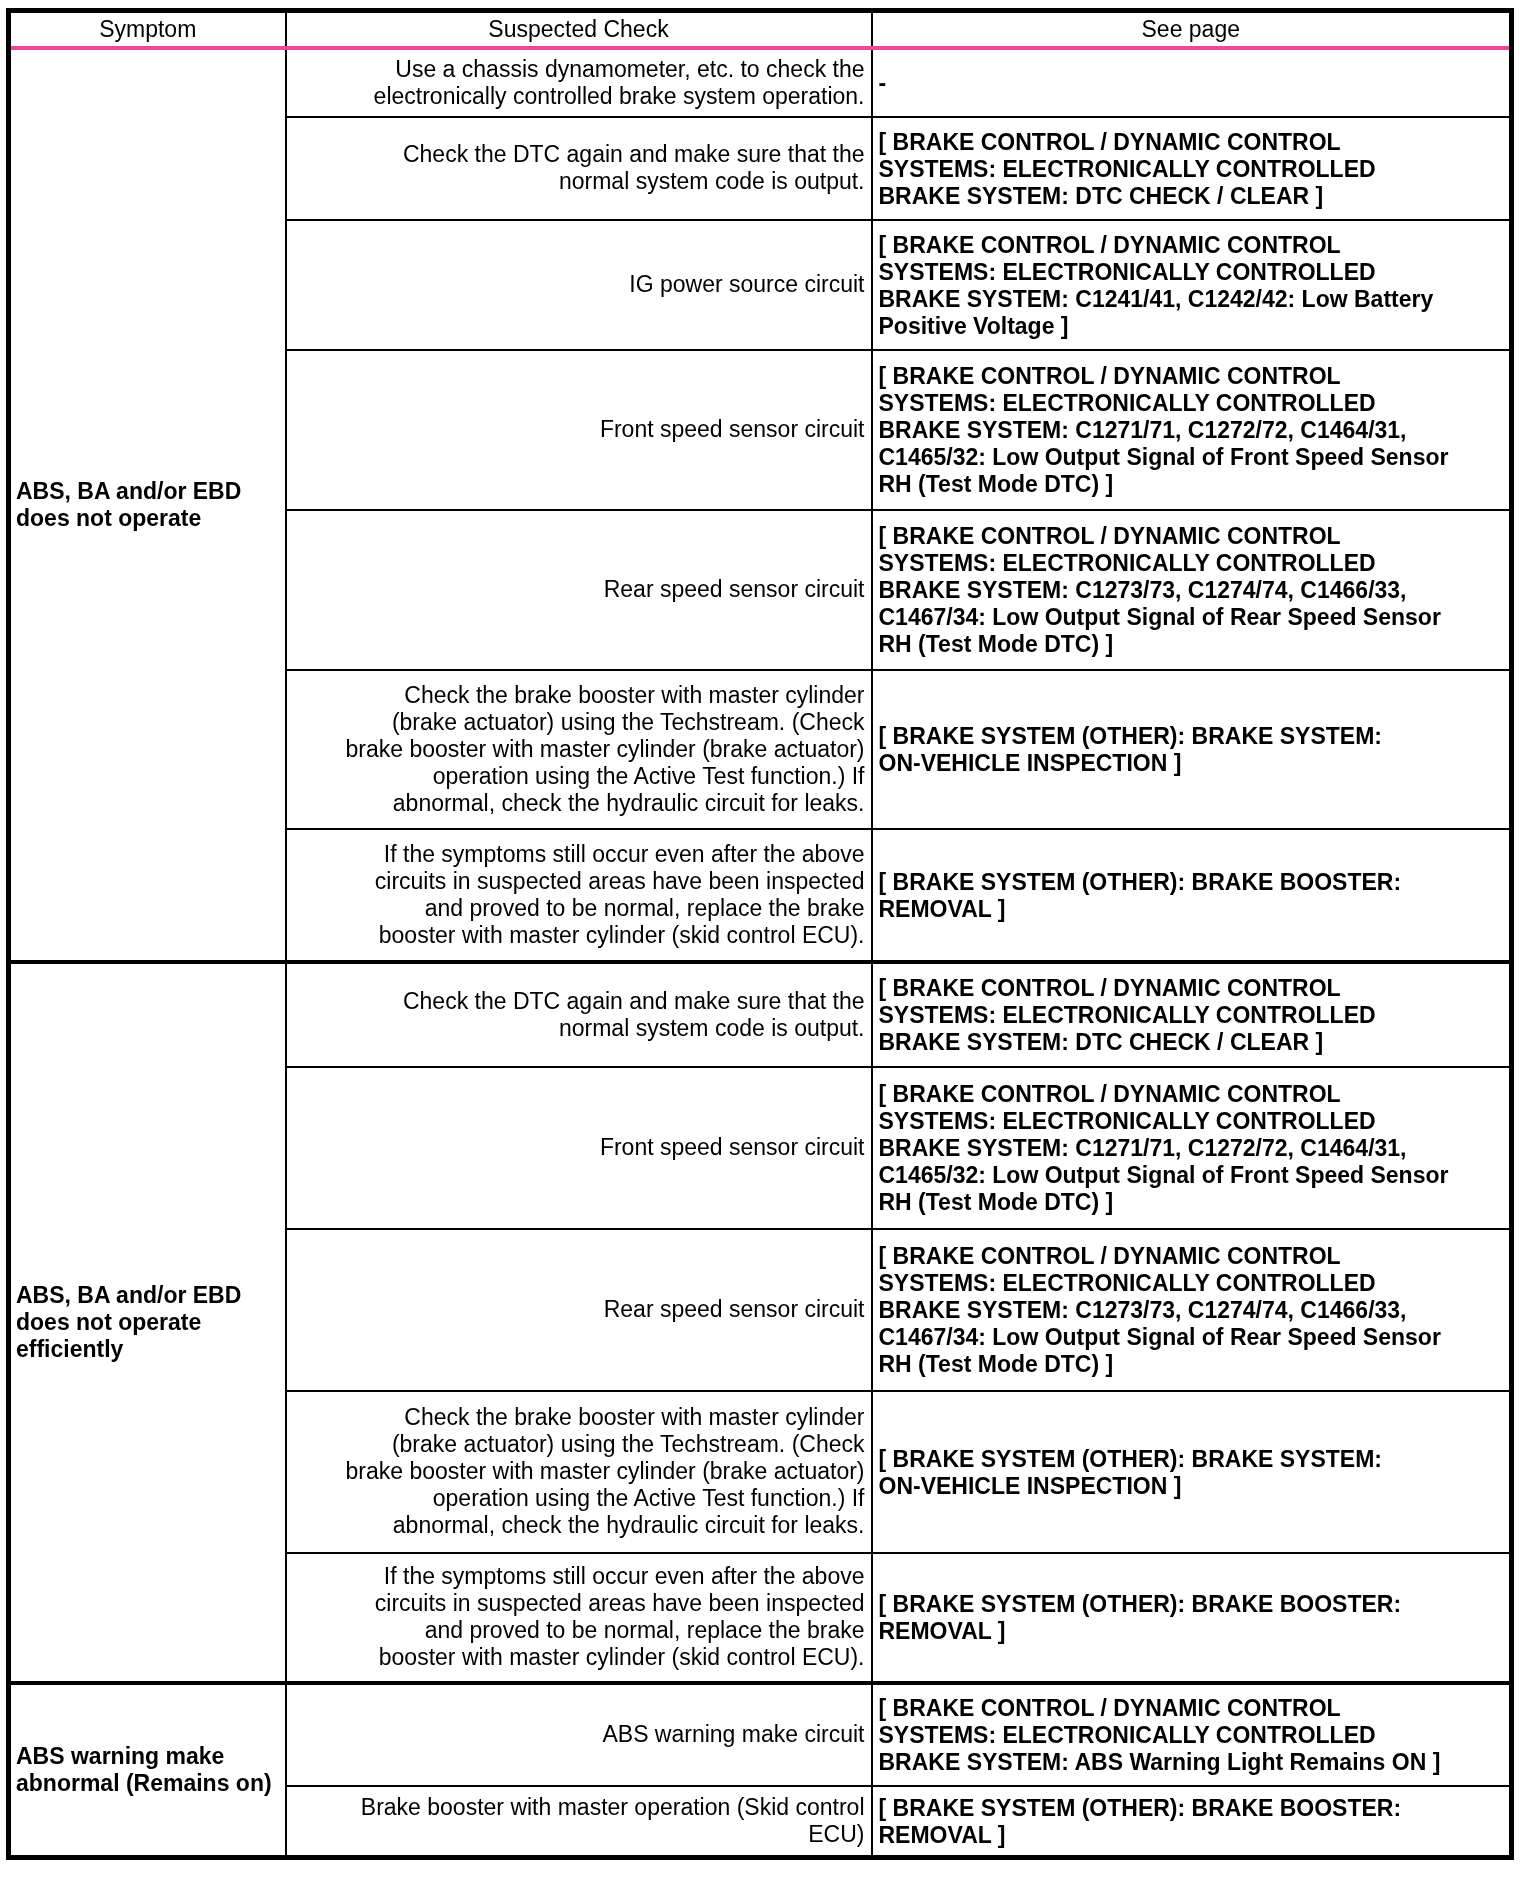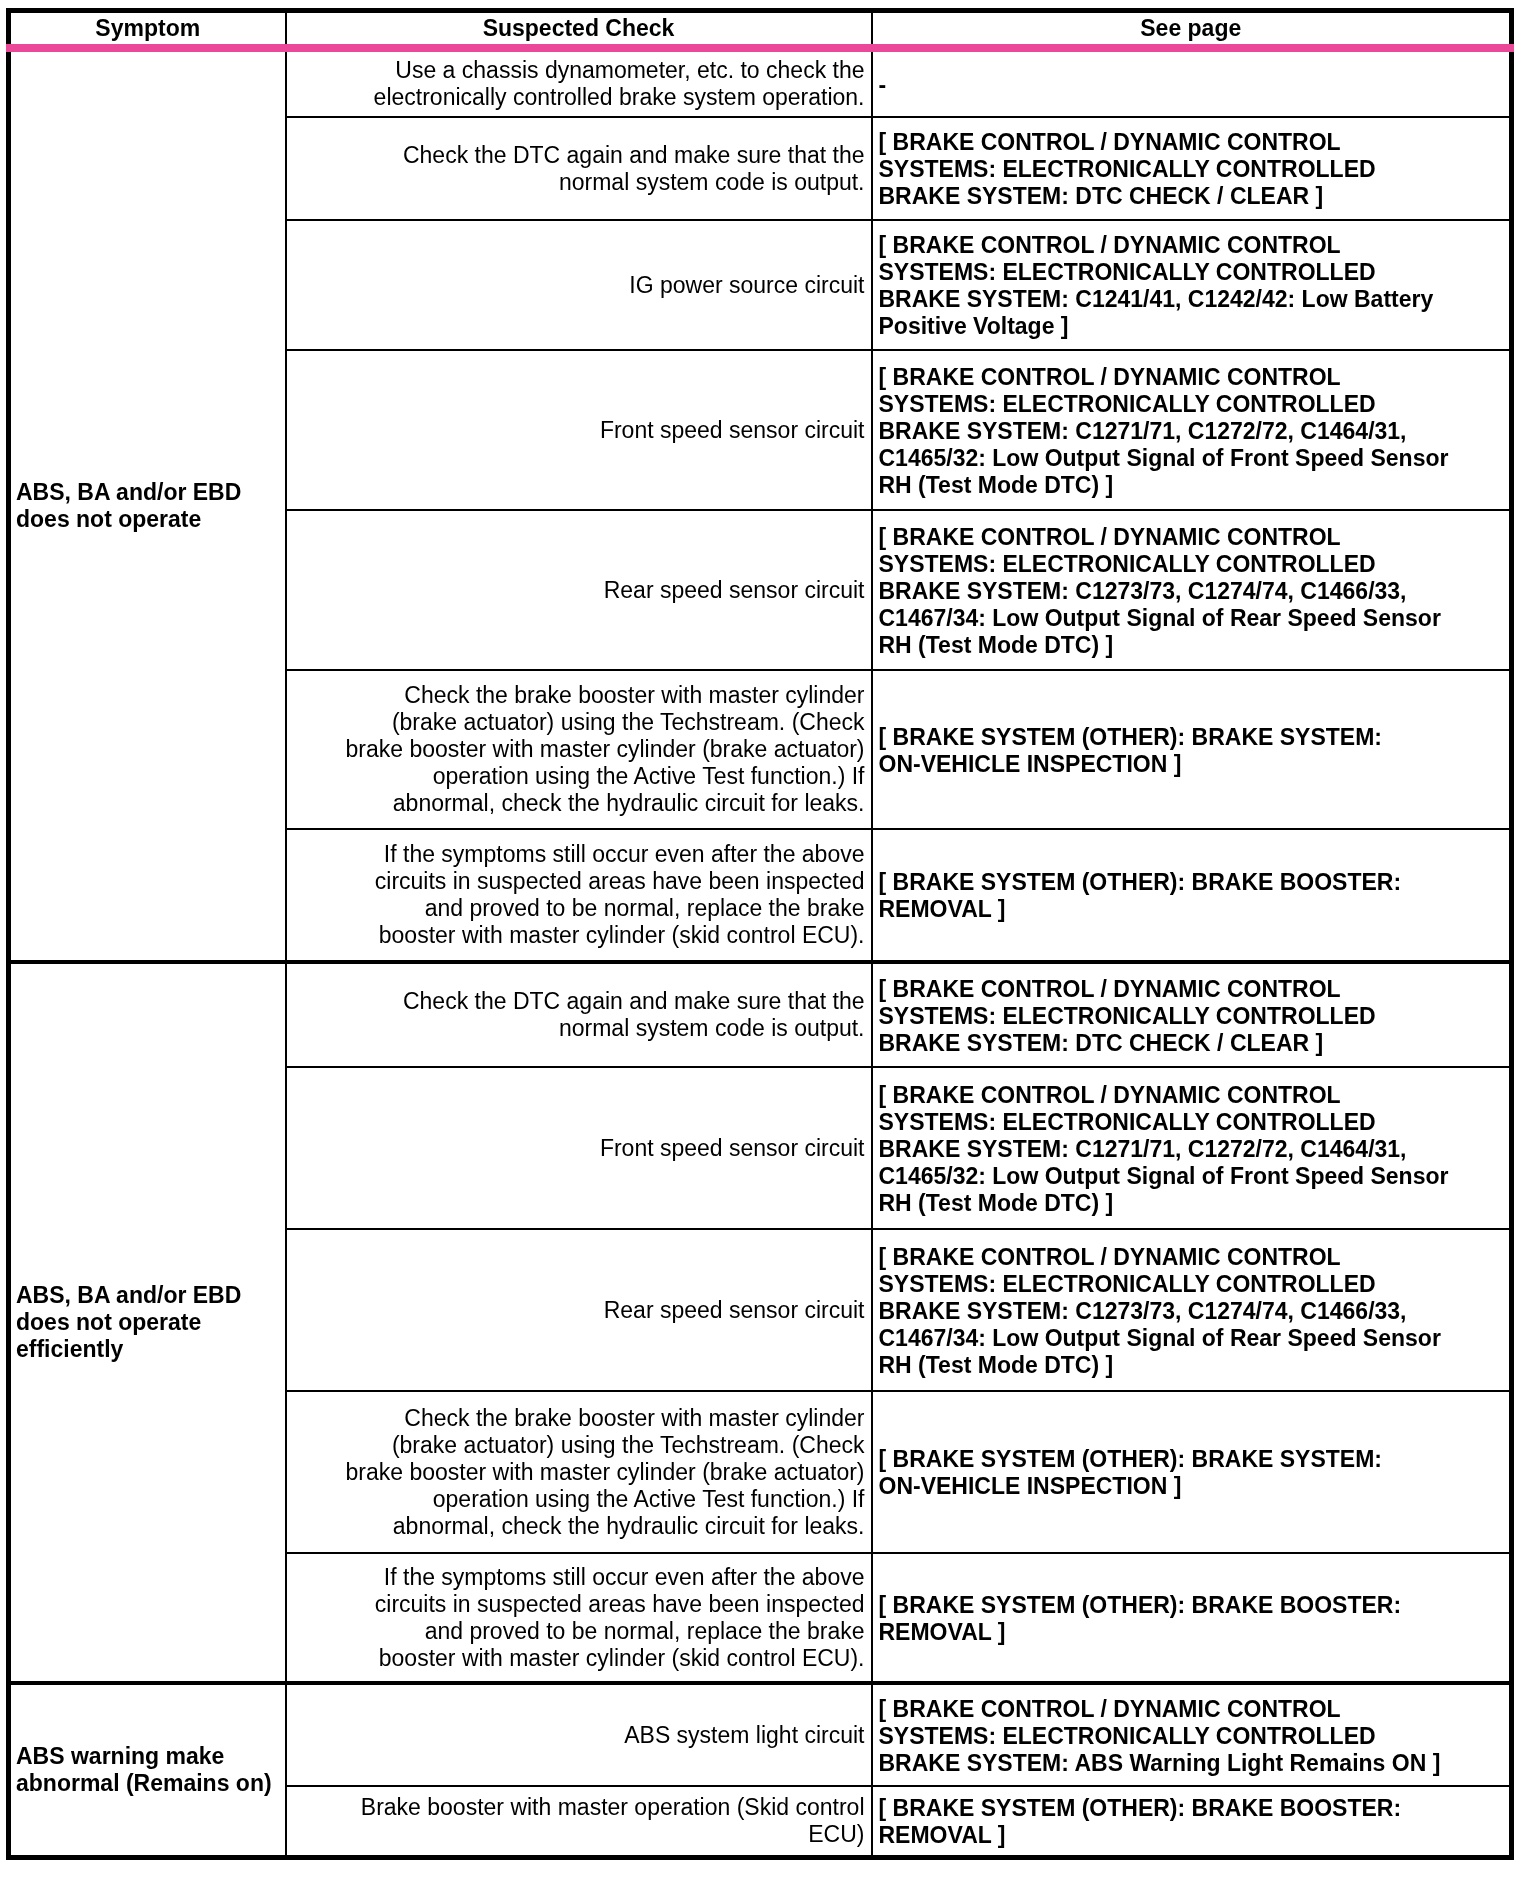--- a/index.html
+++ b/index.html
@@ -31,22 +31,22 @@
     vertical-align: middle;
     font-size: 23px;
     line-height: 27px;
     color: #000000;
     border-left: 2px solid #000000;
     border-right: 2px solid #000000;
     overflow: hidden;
   }
   thead th {
     height: 37px;
-    font-weight: bold;
-    border-bottom: 8px solid #ec4899;
+    font-weight: normal;
+    border-bottom: 4px solid #ec4899;
     padding: 2px 6px;
   }
   td {
     text-align: left;
     padding: 5px 6px 5px 6px;
     white-space: pre-line;
   }
   td.symptom {
     font-weight: bold;
     padding-left: 5px;
@@ -172,21 +172,21 @@
           <td class="area">If the symptoms still occur even after the above
 circuits in suspected areas have been inspected
 and proved to be normal, replace the brake
 booster with master cylinder (skid control ECU).</td>
           <td class="page">[ BRAKE SYSTEM (OTHER): BRAKE BOOSTER:
 REMOVAL ]</td>
         </tr>
         <tr class="group-start" style="height: 103px;">
           <td rowspan="2" class="symptom">ABS warning make
 abnormal (Remains on)</td>
-          <td class="area">ABS system light circuit</td>
+          <td class="area">ABS warning make circuit</td>
           <td class="page">[ BRAKE CONTROL / DYNAMIC CONTROL
 SYSTEMS: ELECTRONICALLY CONTROLLED
 BRAKE SYSTEM: ABS Warning Light Remains ON ]</td>
         </tr>
         <tr class="row-next" style="height: 68px;">
           <td class="area">Brake booster with master operation (Skid control
 ECU)</td>
           <td class="page">[ BRAKE SYSTEM (OTHER): BRAKE BOOSTER:
 REMOVAL ]</td>
         </tr>

